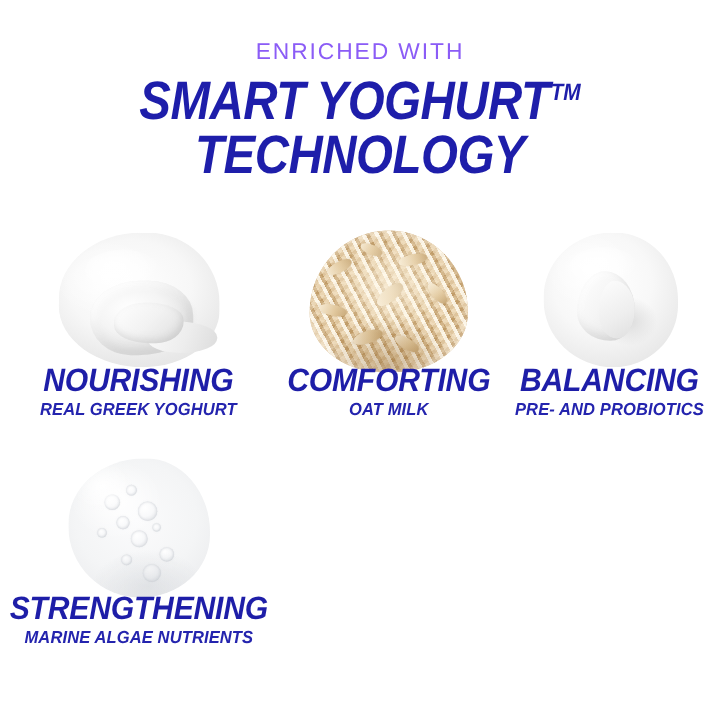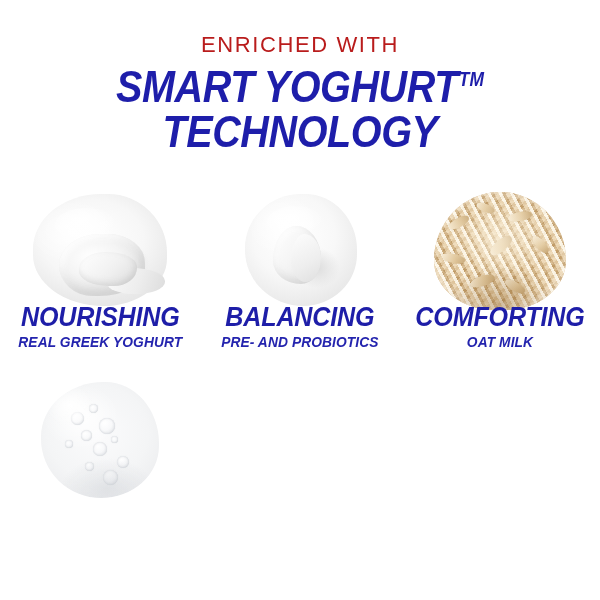--- a/index.html
+++ b/index.html
@@ -24,23 +24,23 @@
 
   
   .header {
     position: absolute;
     top: 34px;
     left: 0;
     width: 600px;
     text-align: center;
   }
   .kicker {
-    color: #b91c1c;
+    color: #8b5cf6;
     font-family: "Liberation Sans", sans-serif;
-    font-size: 22px;
+    font-size: 19px;
     font-weight: 400;
     letter-spacing: 1.6px;
     line-height: 1;
     white-space: nowrap;
   }
   .headline {
     margin-top: 9px;
     color: #1e1eaa;
     font-family: "Liberation Sans Narrow", "Liberation Sans", sans-serif;
     font-weight: 700;
@@ -302,34 +302,20 @@
     <div class="cell">
       <div class="art">
         <div class="swirl">
           <div class="swirl-hi"></div>
           <div class="swirl-tail"></div>
         </div>
       </div>
       <div class="caption">
         <div class="title">NOURISHING</div>
         <div class="subtitle">REAL GREEK YOGHURT</div>
-      </div>
-    </div>
-
-    <div class="cell">
-      <div class="art">
-        <div class="dollop">
-          <div class="dollop-hi"></div>
-          <div class="dollop-peak"></div>
-          <div class="dollop-fold"></div>
-        </div>
-      </div>
-      <div class="caption">
-        <div class="title">BALANCING</div>
-        <div class="subtitle">PRE- AND PROBIOTICS</div>
       </div>
     </div>
 
     <div class="cell">
       <div class="art">
         <div class="oats">
           <div class="oats-tex"></div>
           <div class="oat-flake" style="left:14px;top:26px;width:22px;height:9px;transform:rotate(-28deg);"></div>
           <div class="oat-flake" style="left:42px;top:12px;width:19px;height:8px;transform:rotate(22deg);"></div>
           <div class="oat-flake" style="left:74px;top:20px;width:24px;height:9px;transform:rotate(-12deg);"></div>
@@ -337,35 +323,53 @@
           <div class="oat-flake" style="left:8px;top:62px;width:23px;height:9px;transform:rotate(12deg);"></div>
           <div class="oat-flake" style="left:36px;top:84px;width:25px;height:10px;transform:rotate(-18deg);"></div>
           <div class="oat-flake" style="left:70px;top:90px;width:22px;height:9px;transform:rotate(30deg);"></div>
           <div class="oat-flake" style="left:54px;top:48px;width:26px;height:11px;transform:rotate(-40deg);"></div>
           <div class="oats-shade"></div>
         </div>
       </div>
       <div class="caption">
         <div class="title">COMFORTING</div>
         <div class="subtitle">OAT MILK</div>
+      </div>
+    </div>
+
+    <div class="cell">
+      <div class="art">
+        <div class="dollop">
+          <div class="dollop-hi"></div>
+          <div class="dollop-peak"></div>
+          <div class="dollop-fold"></div>
+        </div>
+      </div>
+      <div class="caption">
+        <div class="title">BALANCING</div>
+        <div class="subtitle">PRE- AND PROBIOTICS</div>
       </div>
     </div>
 
     <div class="cell">
       <div class="art">
         <div class="gel">
           <div class="bubble" style="left:30px;top:30px;width:13px;height:13px;"></div>
           <div class="bubble" style="left:48px;top:22px;width:9px;height:9px;"></div>
           <div class="bubble" style="left:58px;top:36px;width:16px;height:16px;"></div>
           <div class="bubble" style="left:40px;top:48px;width:11px;height:11px;"></div>
           <div class="bubble" style="left:24px;top:58px;width:8px;height:8px;"></div>
           <div class="bubble" style="left:52px;top:60px;width:14px;height:14px;"></div>
           <div class="bubble" style="left:70px;top:54px;width:7px;height:7px;"></div>
           <div class="bubble" style="left:76px;top:74px;width:12px;height:12px;"></div>
           <div class="bubble" style="left:44px;top:80px;width:9px;height:9px;"></div>
           <div class="bubble" style="left:62px;top:88px;width:15px;height:15px;"></div>
           <div class="gel-shade"></div>
         </div>
       </div>
+      <div class="caption">
+        <div class="title">STRENGTHENING</div>
+        <div class="subtitle">MARINE ALGAE NUTRIENTS</div>
+      </div>
     </div>
 
   </div>
 </div>
 
 </body></html>

